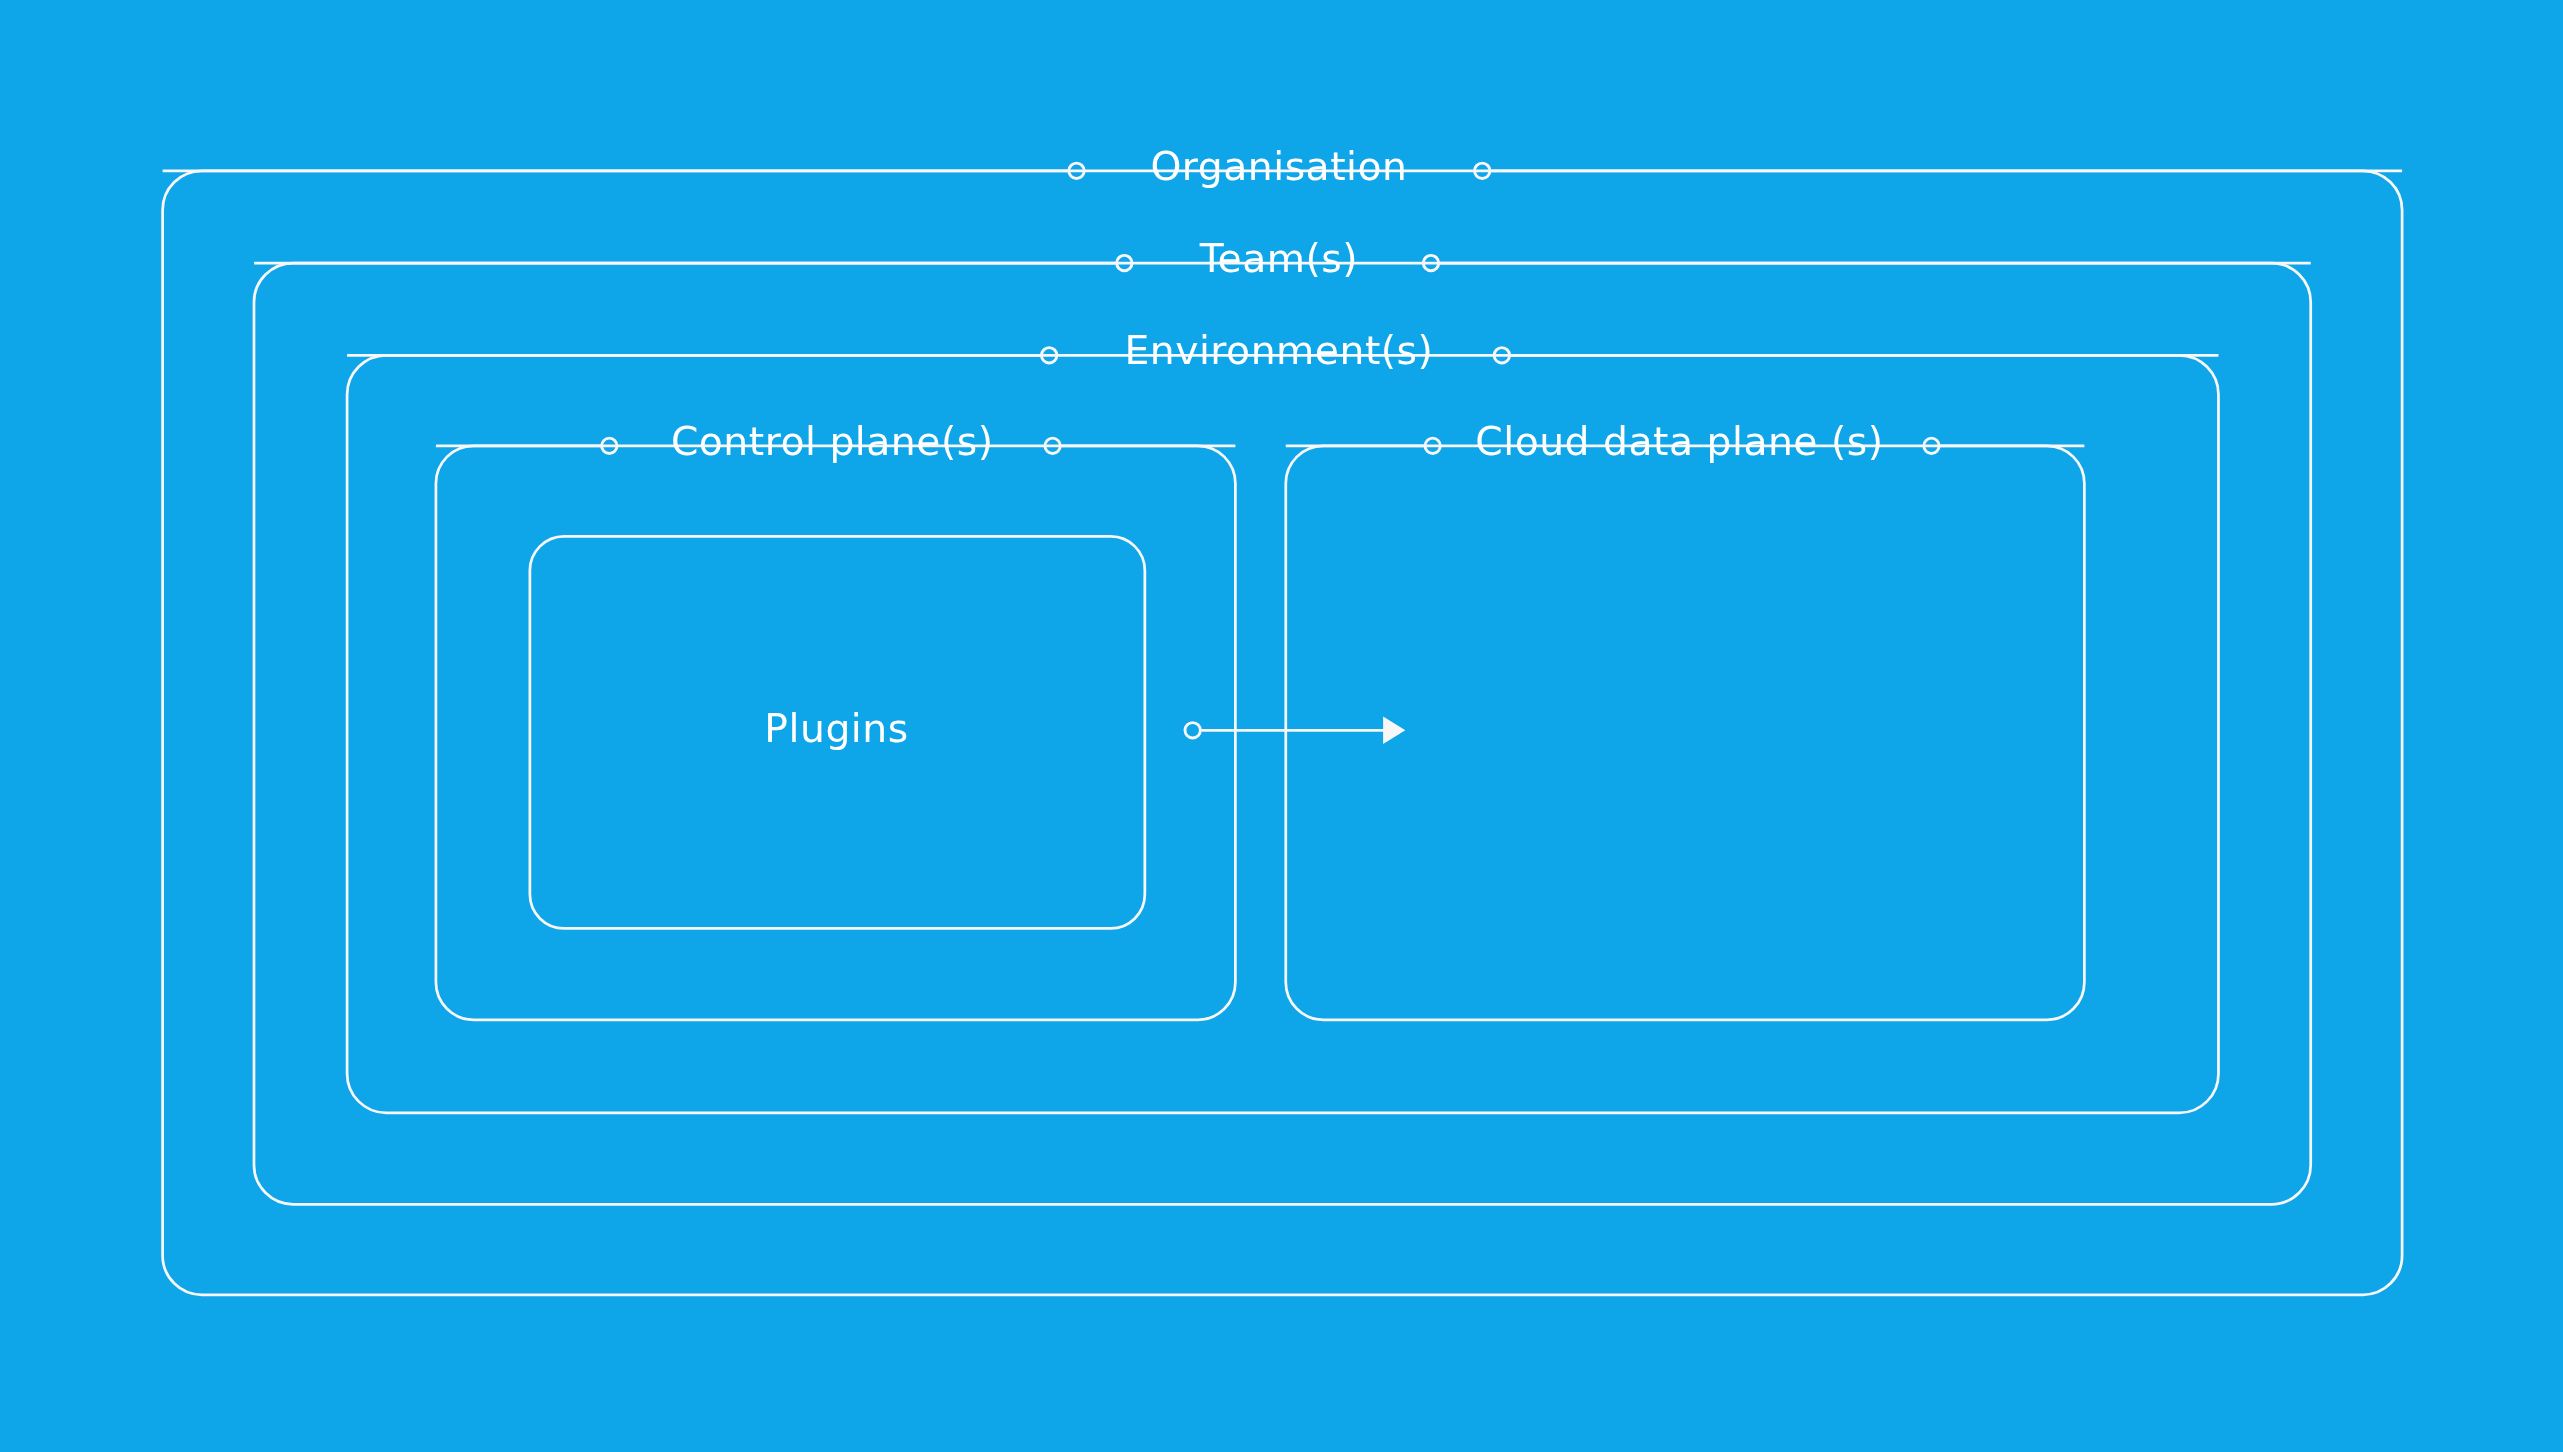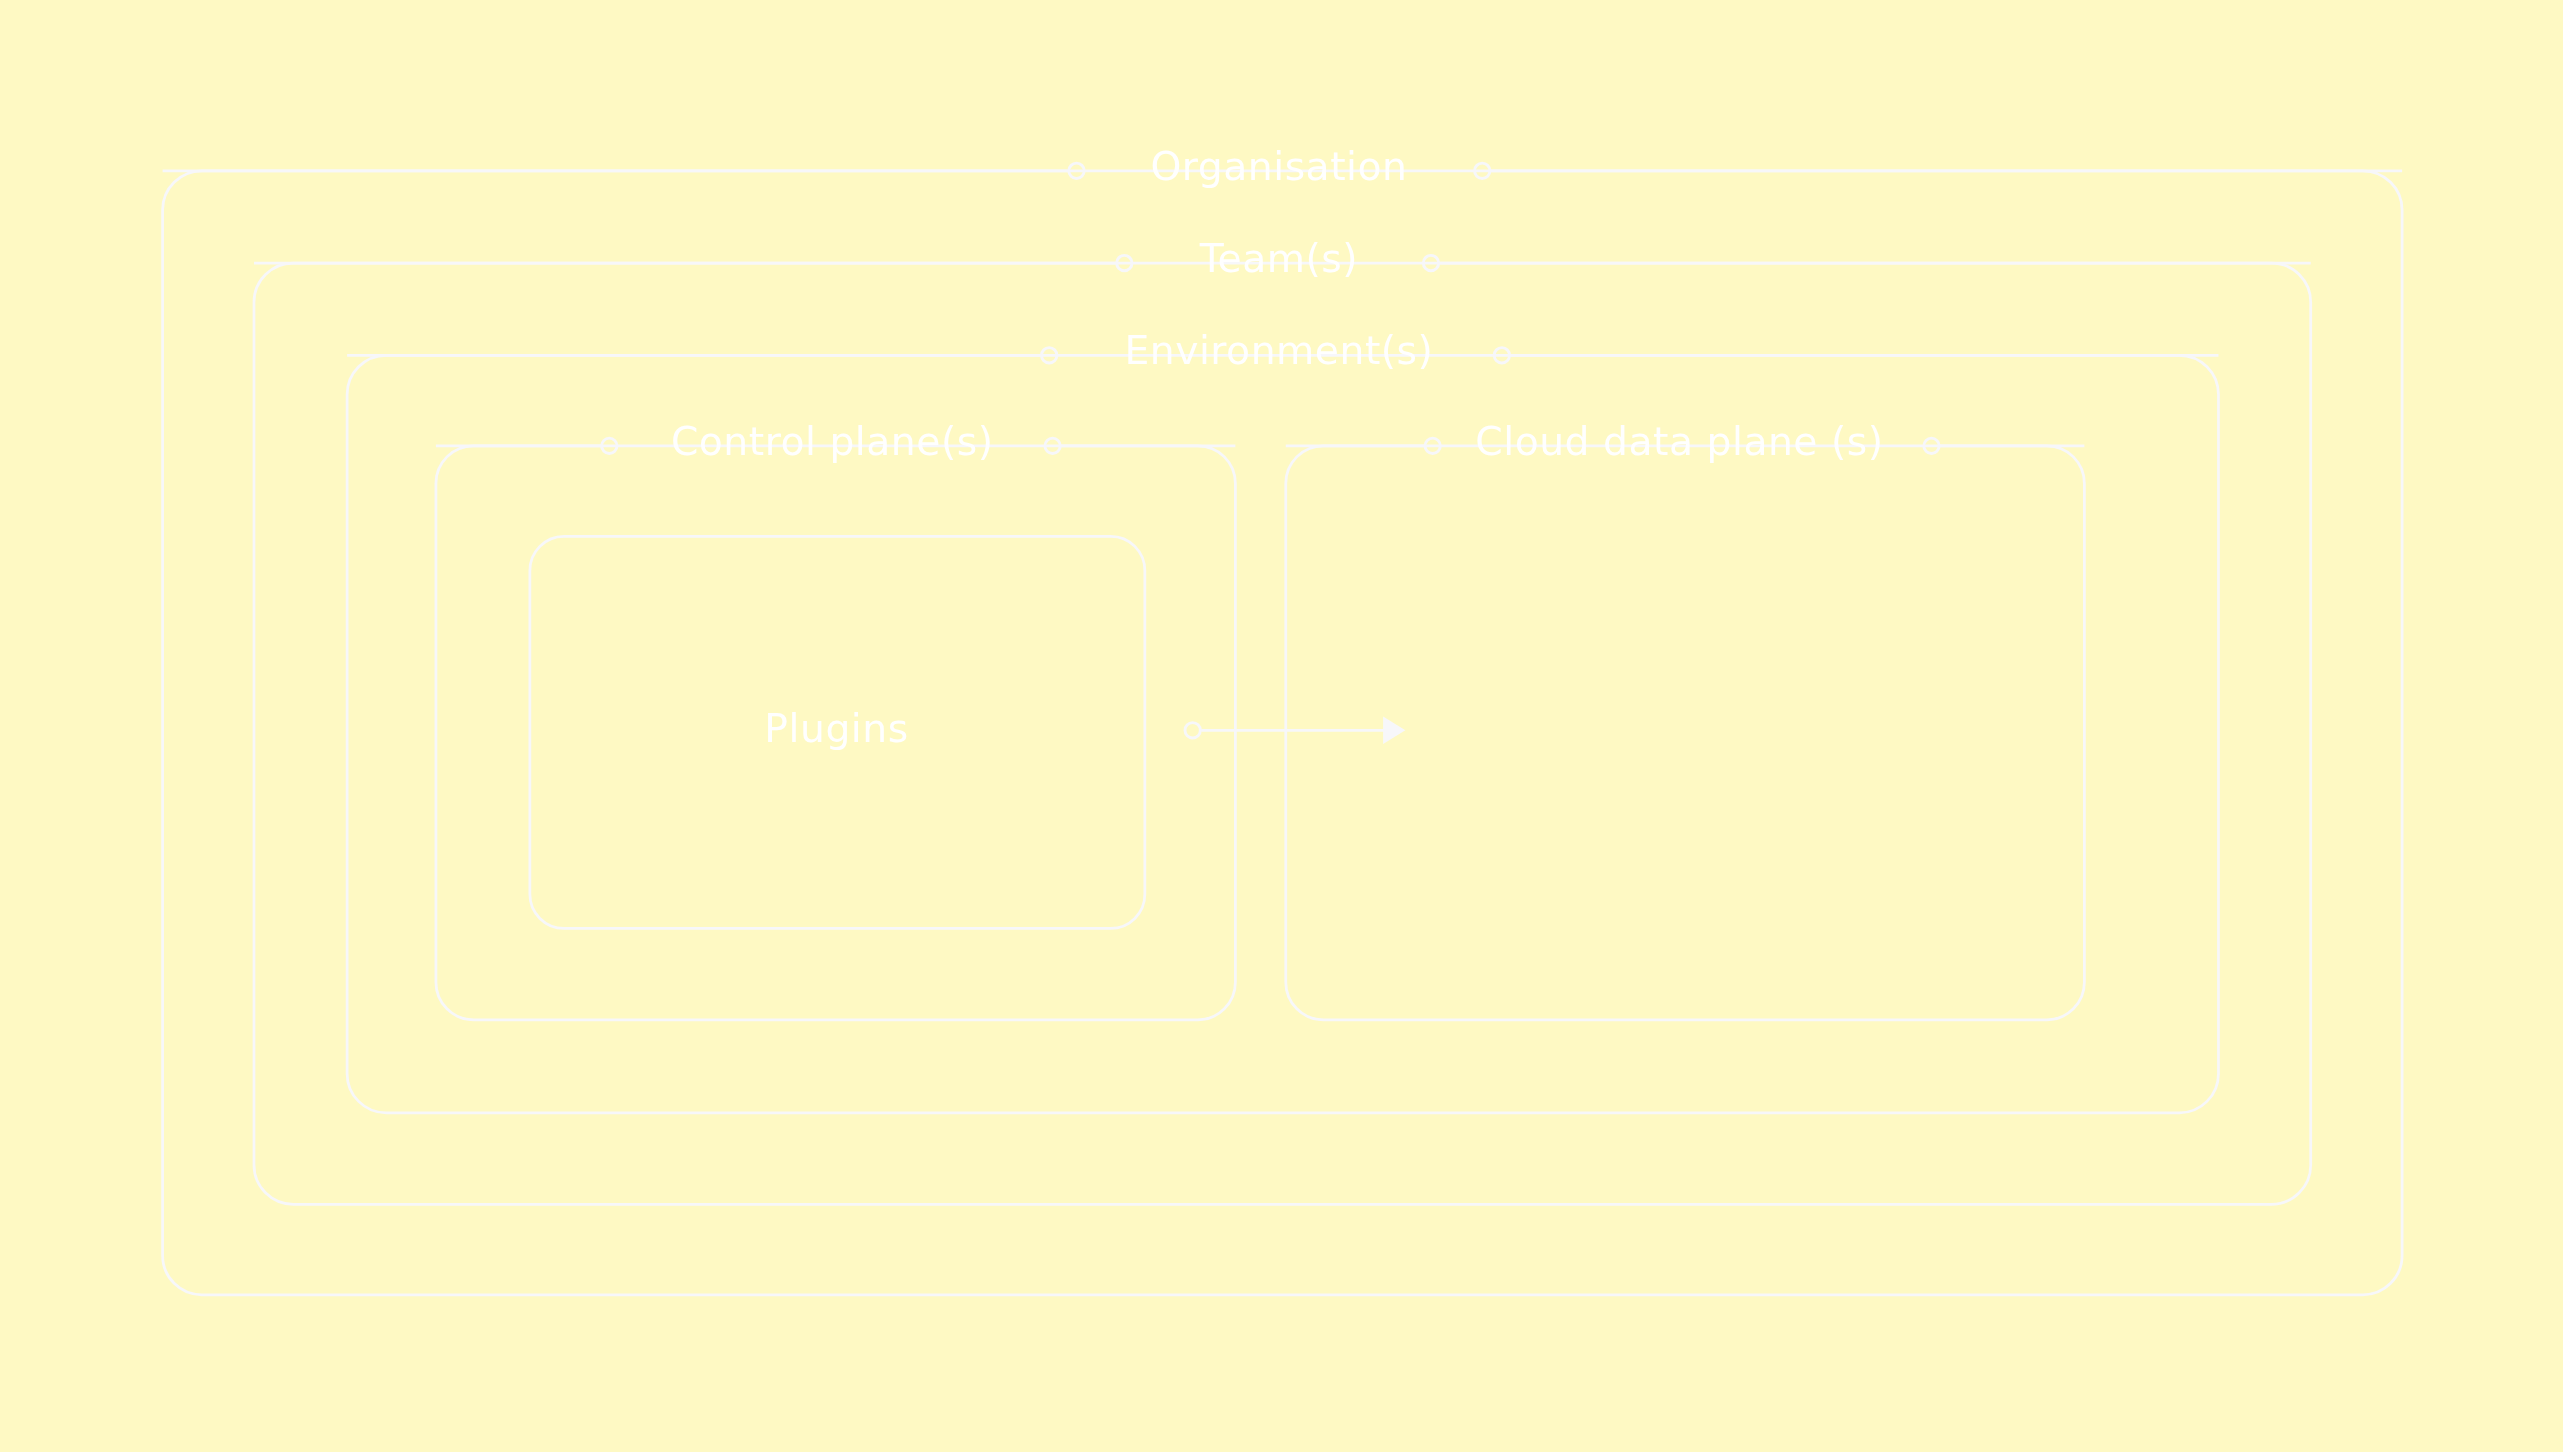--- a/index.html
+++ b/index.html
@@ -11,21 +11,21 @@
   body {
     width: 2563px;
     height: 1452px;
     overflow: hidden;
     font-family: "DejaVu Sans", "Liberation Sans", sans-serif;
   }
   #diagram-root {
     position: relative;
     width: 2563px;
     height: 1452px;
-    background: #fef9c3;
+    background: #0ea5e9;
   }
   svg#diagram-canvas {
     position: absolute;
     left: 0;
     top: 0;
     width: 2563px;
     height: 1452px;
     display: block;
   }
   .box-outline {

